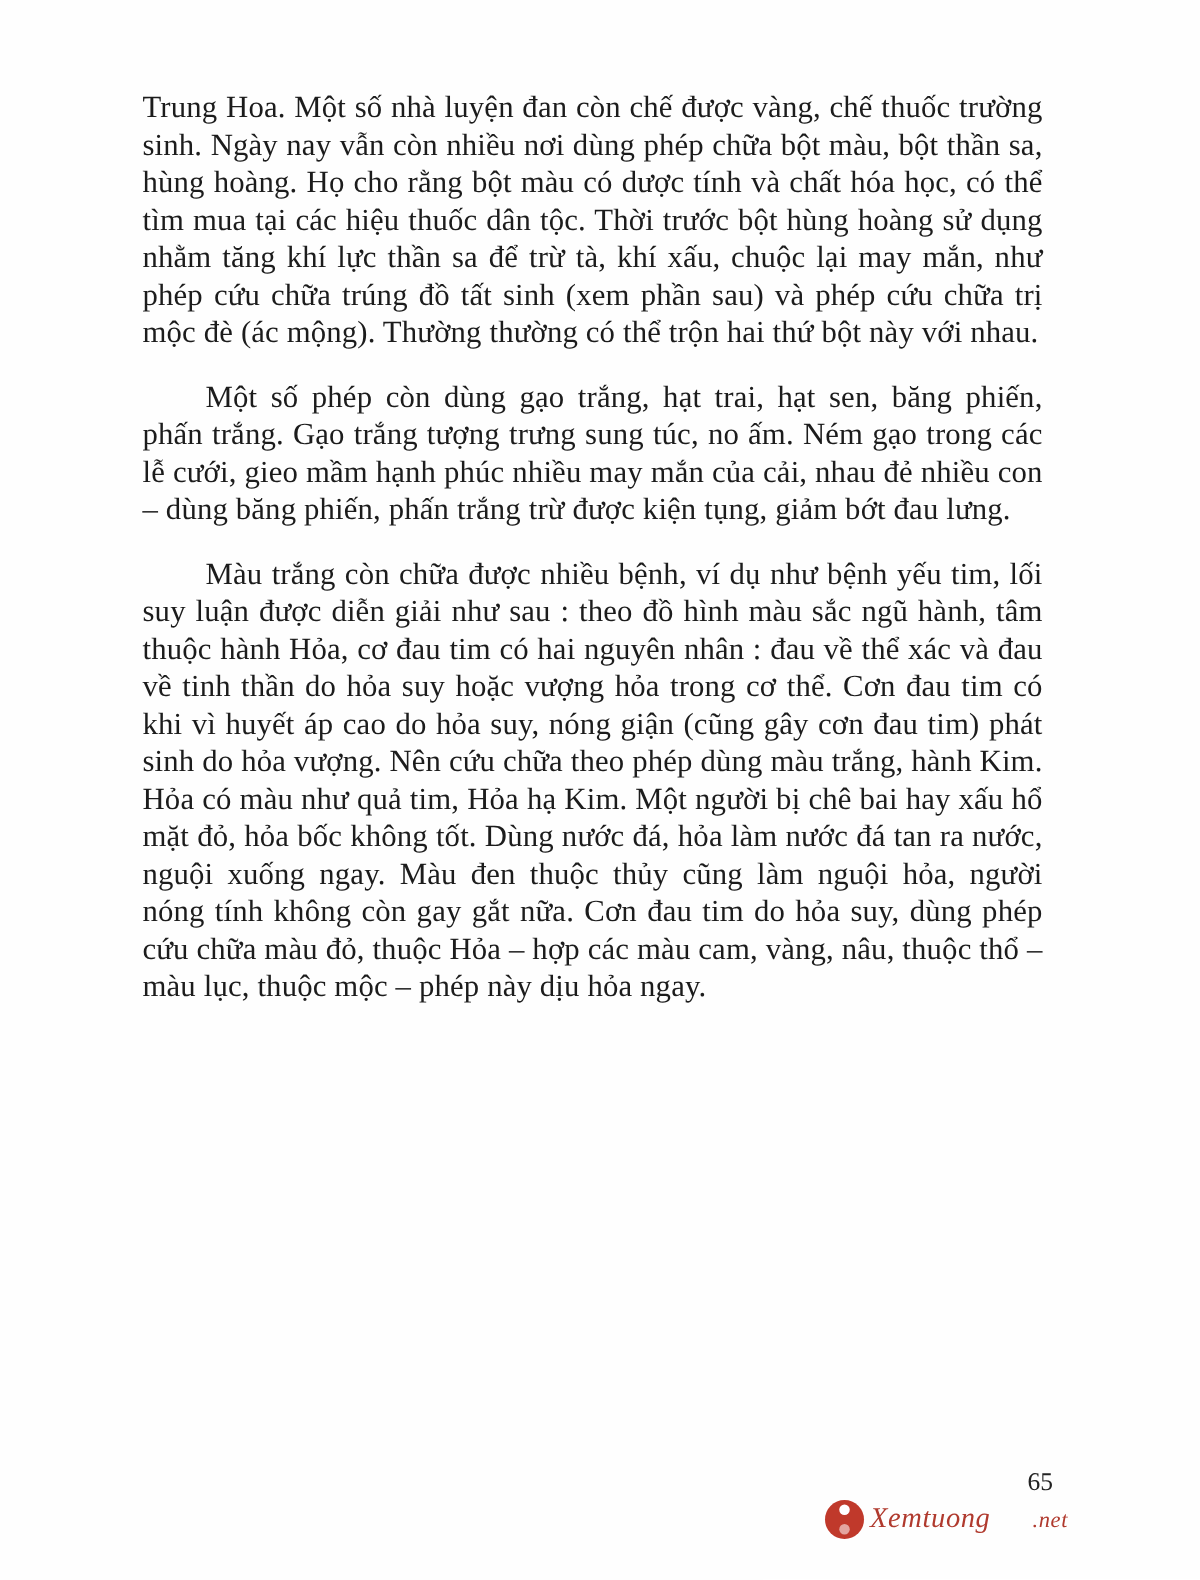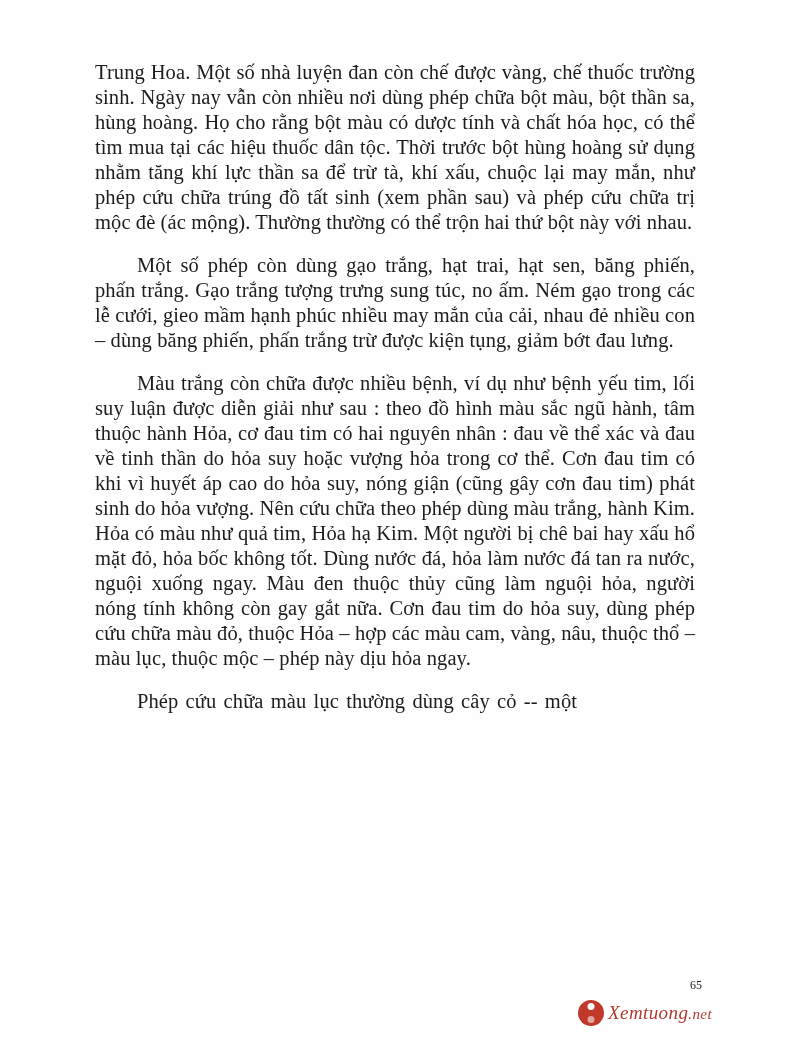--- a/index.html
+++ b/index.html
@@ -39,21 +39,21 @@
     text-indent: 42px;
   }
   .para.last {
     margin-bottom: 0;
     word-spacing: 2px;
   }
   .page-number {
     position: absolute;
     right: 98px;
     top: 978px;
-    font-size: 12px;
+    font-size: 17px;
     font-family: "Liberation Serif", serif;
     color: #222;
   }
   .watermark {
     position: absolute;
     right: 88px;
     top: 1000px;
     display: flex;
     align-items: center;
     gap: 4px;
@@ -92,32 +92,32 @@
   .wm-text {
     font-family: "Liberation Serif", serif;
     font-style: italic;
     font-size: 19px;
     color: #b03a2e;
     letter-spacing: 0.4px;
     white-space: nowrap;
   }
   .wm-text .net {
     font-size: 15px;
+    padding-left: 28px;
   }
 </style>
 </head>
 <body>
 
 <div class="page">
 
   <div class="text-column">
     <p class="para">Trung Hoa. Một số nhà luyện đan còn chế được vàng, chế thuốc trường sinh. Ngày nay vẫn còn nhiều nơi dùng phép chữa bột màu, bột thần sa, hùng hoàng. Họ cho rằng bột màu có dược tính và chất hóa học, có thể tìm mua tại các hiệu thuốc dân tộc. Thời trước bột hùng hoàng sử dụng nhằm tăng khí lực thần sa để trừ tà, khí xấu, chuộc lại may mắn, như phép cứu chữa trúng đồ tất sinh (xem phần sau) và phép cứu chữa trị mộc đè (ác mộng). Thường thường có thể trộn hai thứ bột này với nhau.</p>
     <p class="para indent">Một số phép còn dùng gạo trắng, hạt trai, hạt sen, băng phiến, phấn trắng. Gạo trắng tượng trưng sung túc, no ấm. Ném gạo trong các lễ cưới, gieo mầm hạnh phúc nhiều may mắn của cải, nhau đẻ nhiều con – dùng băng phiến, phấn trắng trừ được kiện tụng, giảm bớt đau lưng.</p>
     <p class="para indent">Màu trắng còn chữa được nhiều bệnh, ví dụ như bệnh yếu tim, lối suy luận được diễn giải như sau : theo đồ hình màu sắc ngũ hành, tâm thuộc hành Hỏa, cơ đau tim có hai nguyên nhân : đau về thể xác và đau về tinh thần do hỏa suy hoặc vượng hỏa trong cơ thể. Cơn đau tim có khi vì huyết áp cao do hỏa suy, nóng giận (cũng gây cơn đau tim) phát sinh do hỏa vượng. Nên cứu chữa theo phép dùng màu trắng, hành Kim. Hỏa có màu như quả tim, Hỏa hạ Kim. Một người bị chê bai hay xấu hổ mặt đỏ, hỏa bốc không tốt. Dùng nước đá, hỏa làm nước đá tan ra nước, nguội xuống ngay. Màu đen thuộc thủy cũng làm nguội hỏa, người nóng tính không còn gay gắt nữa. Cơn đau tim do hỏa suy, dùng phép cứu chữa màu đỏ, thuộc Hỏa – hợp các màu cam, vàng, nâu, thuộc thổ – màu lục, thuộc mộc – phép này dịu hỏa ngay.</p>
-    <p class="para indent last">Phép cứu chữa màu lục thường dùng  cây  cỏ  --  một</p>
   </div>
 
   <div class="page-number">65</div>
 
   <div class="watermark">
     <span class="wm-logo"></span>
     <span class="wm-text"><span>Xemtuong</span><span class="net">.net</span></span>
   </div>
 
 </div>

